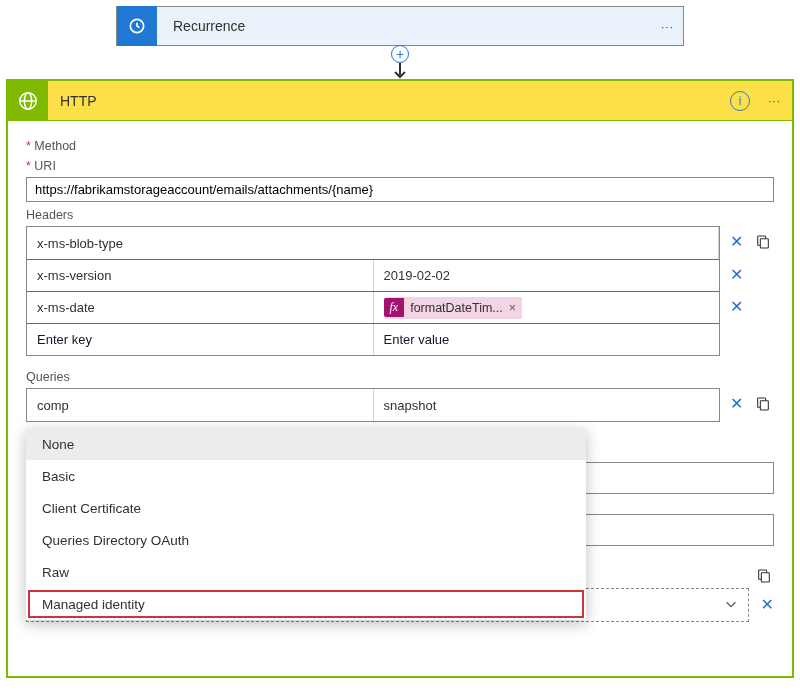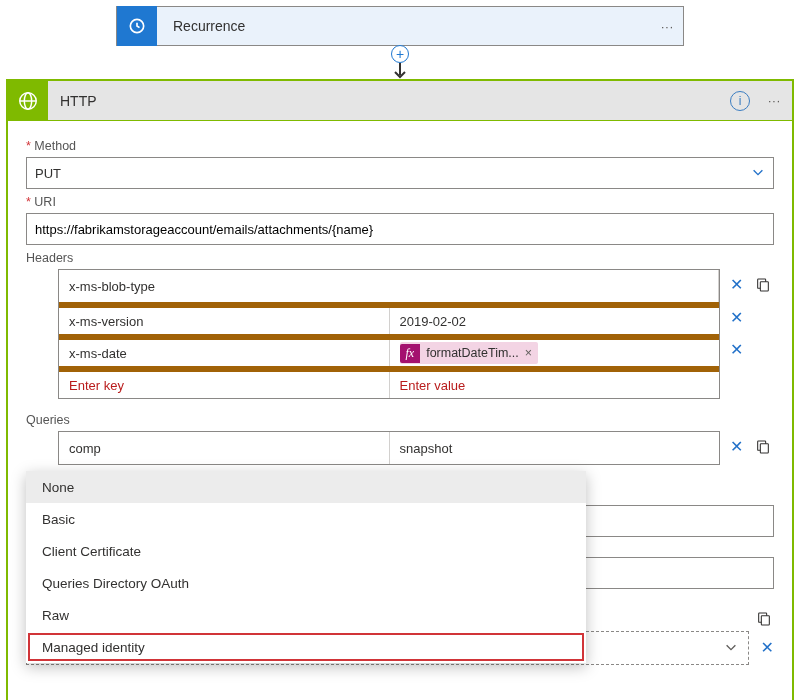--- a/index.html
+++ b/index.html
@@ -30,21 +30,21 @@
   }
   .arrow-down svg { display:block; }
 
   
   .card-http {
     border: 2px solid #7fba00;
     background: #fff;
     margin-top: -2px;
   }
   .card-http .head {
-    height: 40px; display:flex; align-items:center; background:#e5e5e5;
+    height: 40px; display:flex; align-items:center; background:#fde047;
     border-bottom:1px solid #7fba00;
   }
   .card-http .head .iconbox {
     width:40px; height:40px; background:#7fba00;
     display:flex; align-items:center; justify-content:center;
   }
   .card-http .head .title { flex:1; padding-left:12px; font-size:14px; }
   .card-http .head .info {
     width:20px; height:20px; border:1.5px solid #3b7dc1; color:#3b7dc1;
     border-radius:50%; display:flex; align-items:center; justify-content:center;
@@ -55,33 +55,33 @@
   .body { padding: 12px 18px 18px 18px; }
   .field-label { font-size:12.5px; color:#555; margin: 6px 0 4px 0; }
   .req::before { content:"* "; color:#d13438; }
 
   .select {
     border:1px solid #8a8886; height:32px; display:flex; align-items:center;
     padding: 0 8px; background:#fff; cursor:pointer; justify-content:space-between;
   }
   .chevron { color:#2271c9; }
   .textinput {
-    border:1px solid #8a8886; height:32px; width:100%;
+    border:1px solid #8a8886; height:25px; width:100%;
     padding: 0 8px; background:#fff; font-size:13px;
   }
 
   .kv-table { border:1px solid #8a8886; }
-  .kv-row { display:flex; border-top:6px solid #a16207; height:32px; align-items:stretch; }
+  .kv-row { display:flex; border-top:1px solid #a16207; height:32px; align-items:stretch; }
   .kv-row:first-child { border-top:none; }
   .kv-cell { flex:1; display:flex; align-items:center; padding:0 10px; color:#323130; }
   .kv-cell.key { border-right:1px solid #d2d0ce; }
-  .placeholder { color:#b91c1c; }
+  .placeholder { color:#0f172a; }
   .icon-x { color:#2271c9; font-size:16px; cursor:pointer; line-height:1;}
   .table-and-actions { display:flex; align-items:flex-start; }
-  .table-and-actions .kv-table { flex:1;margin-left:32px; }
+  .table-and-actions .kv-table { flex:1; }
   .side-col { width:54px; display:flex; flex-direction:column; }
   .side-row { height:32px; display:flex; align-items:center; gap:12px; padding-left:10px; border-top:1px solid transparent;}
   .first-side { border-top:none;}
   .icon-switch { cursor:pointer; }
   .icon-switch svg { display:block; }
 
   .fx-pill {
     display:inline-flex; align-items:center; background:#f3d4e4;
     border-radius:2px; height:22px; font-size:12.5px; color:#323130;
   }
@@ -156,28 +156,20 @@
         </svg>
       </div>
       <div class="title">HTTP</div>
       <div class="info">i</div>
       <div class="menu">···</div>
     </div>
 
     <div class="body">
       
       <div class="field-label req">Method</div>
-      <div class="select">
-        <span>PUT</span>
-        <span class="chevron">
-          <svg width="14" height="14" viewBox="0 0 16 16">
-              <path d="M3 6l5 5 5-5" stroke="#2271c9" stroke-width="1.6" fill="none"></path>
-            </svg>
-        </span>
-      </div>
 
       
       <div class="field-label req">URI</div>
       <input class="textinput" value="https://fabrikamstorageaccount/emails/attachments/{name}" style="">
 
       
       <div class="field-label">Headers</div>
       <div class="table-and-actions">
         <div class="kv-table">
           <div class="kv-row">

